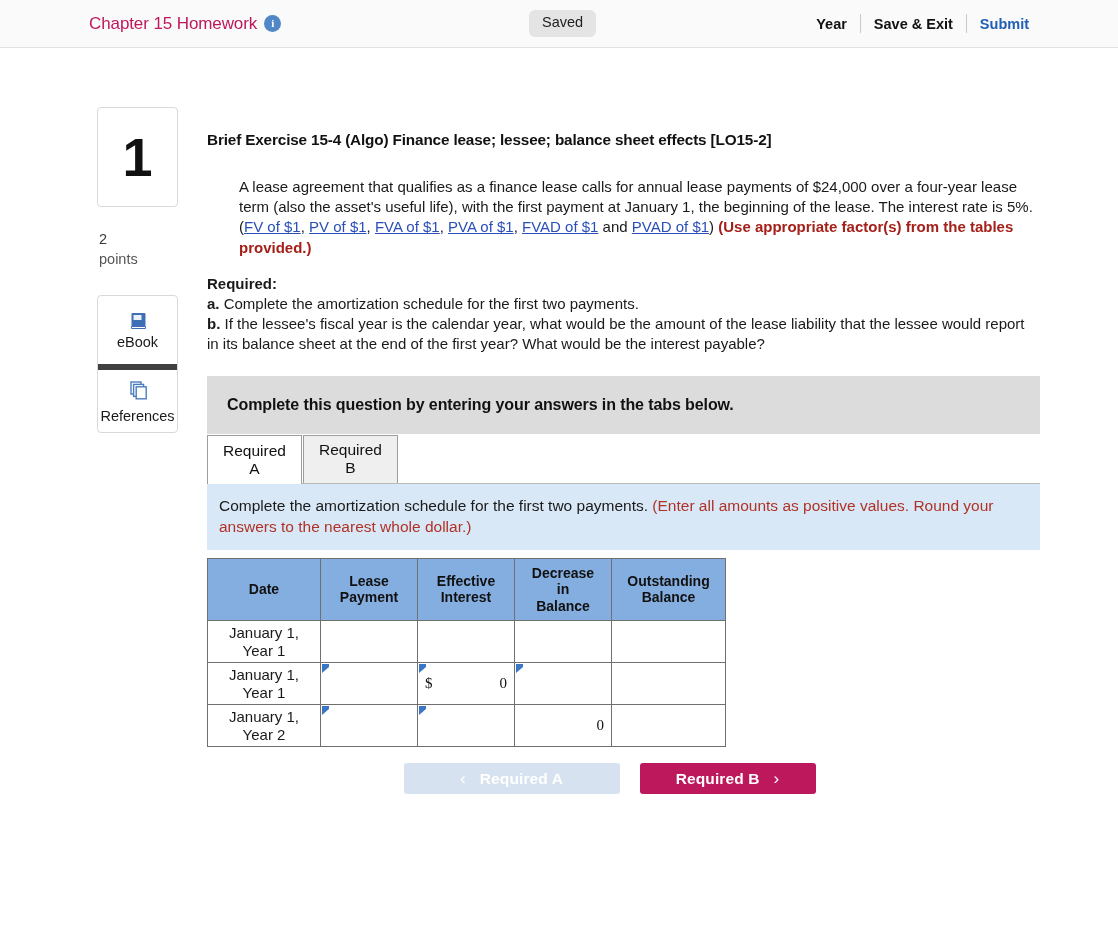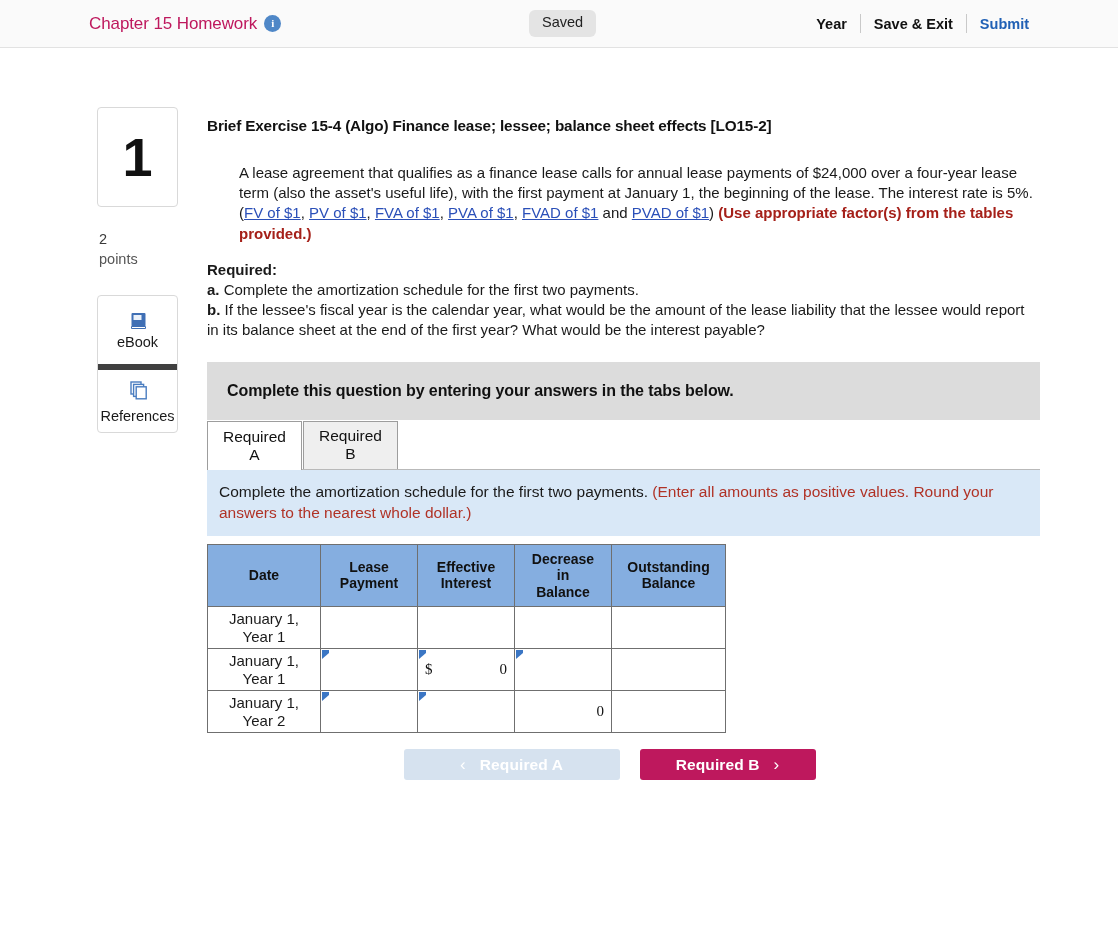--- a/index.html
+++ b/index.html
@@ -138,21 +138,21 @@
     white-space: nowrap;
     line-height: 1;
     text-align: right;
   }
   .tool-icon { width: 22px; height: 22px; display:block; }
 
   
   .content {
     position: absolute;
     left: 207px;
-    top: 49px;
+    top: 63px;
     width: 833px;
   }
   .ex-title {
     font-size: 15.3px;
     font-weight: bold;
     color: #111;
     letter-spacing: -0.15px;
     margin: 20px 0 0 0;
   }
   .body-text {

